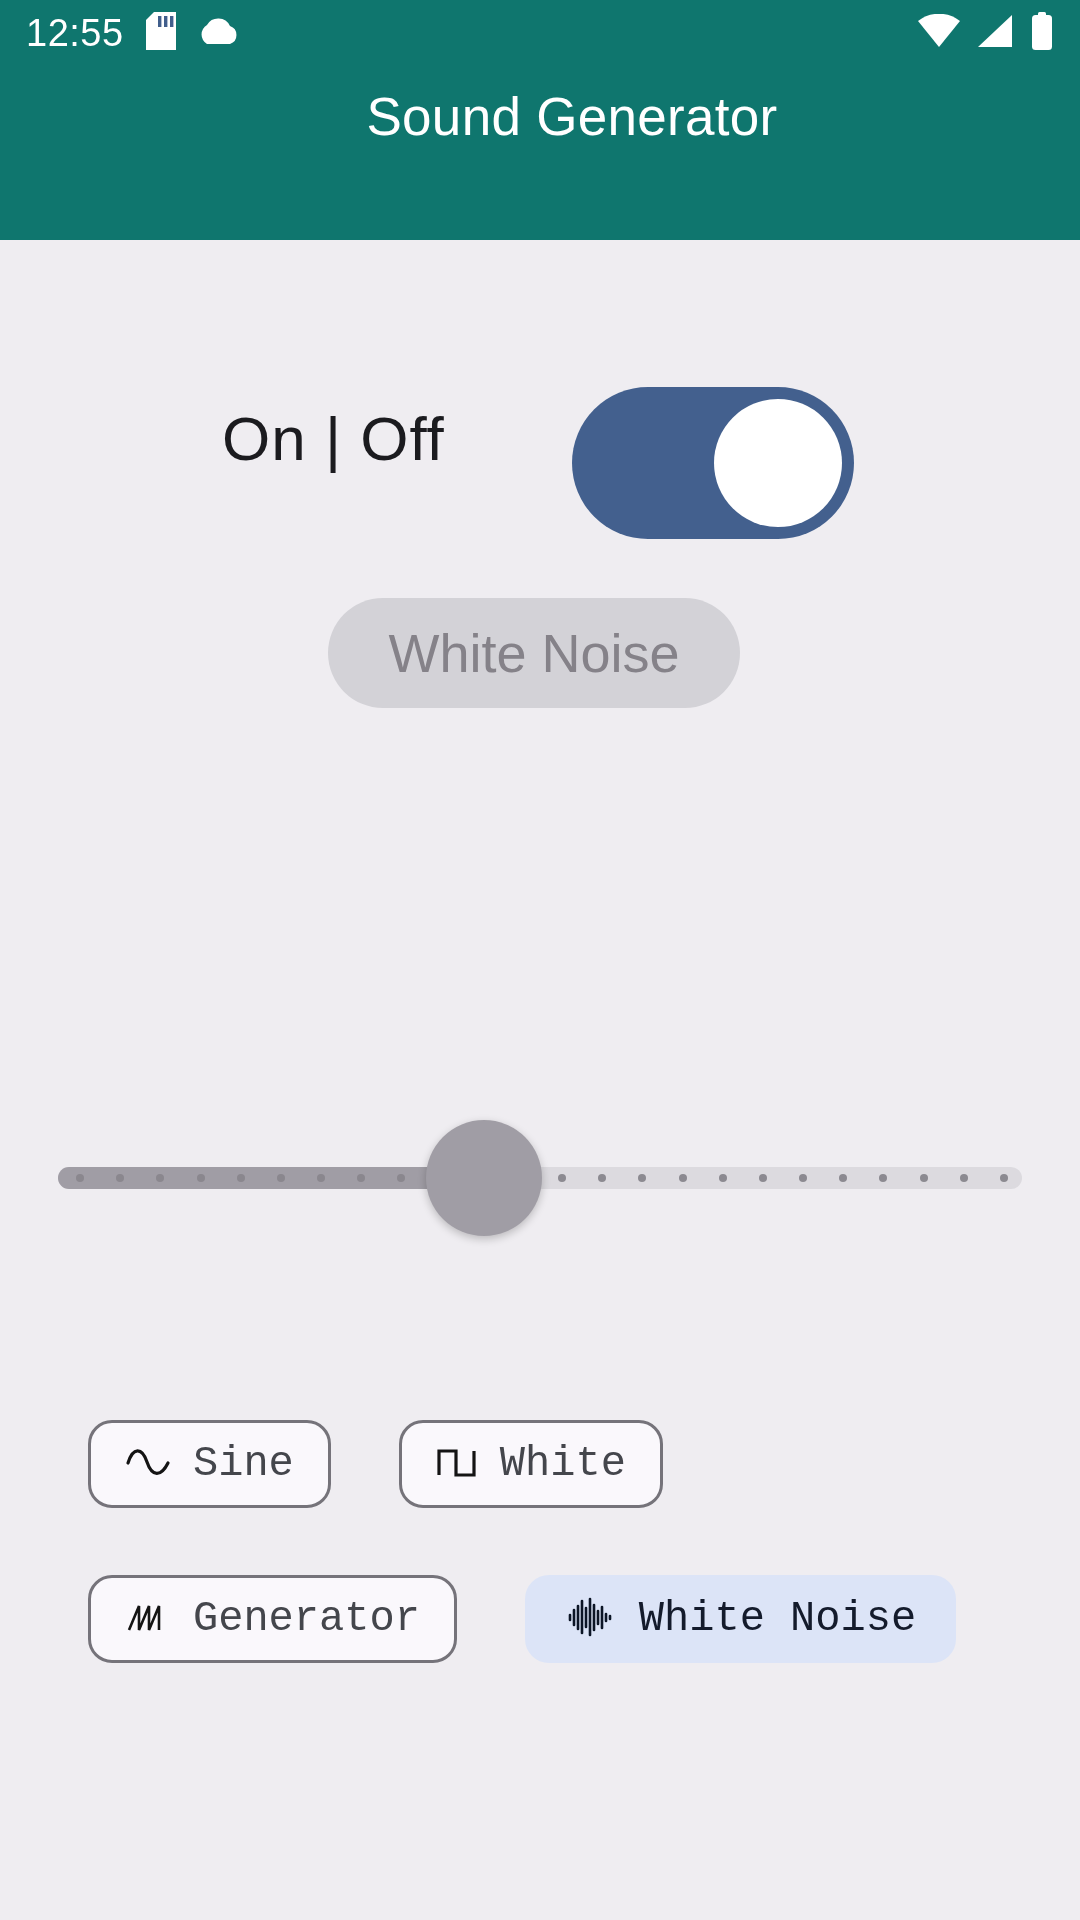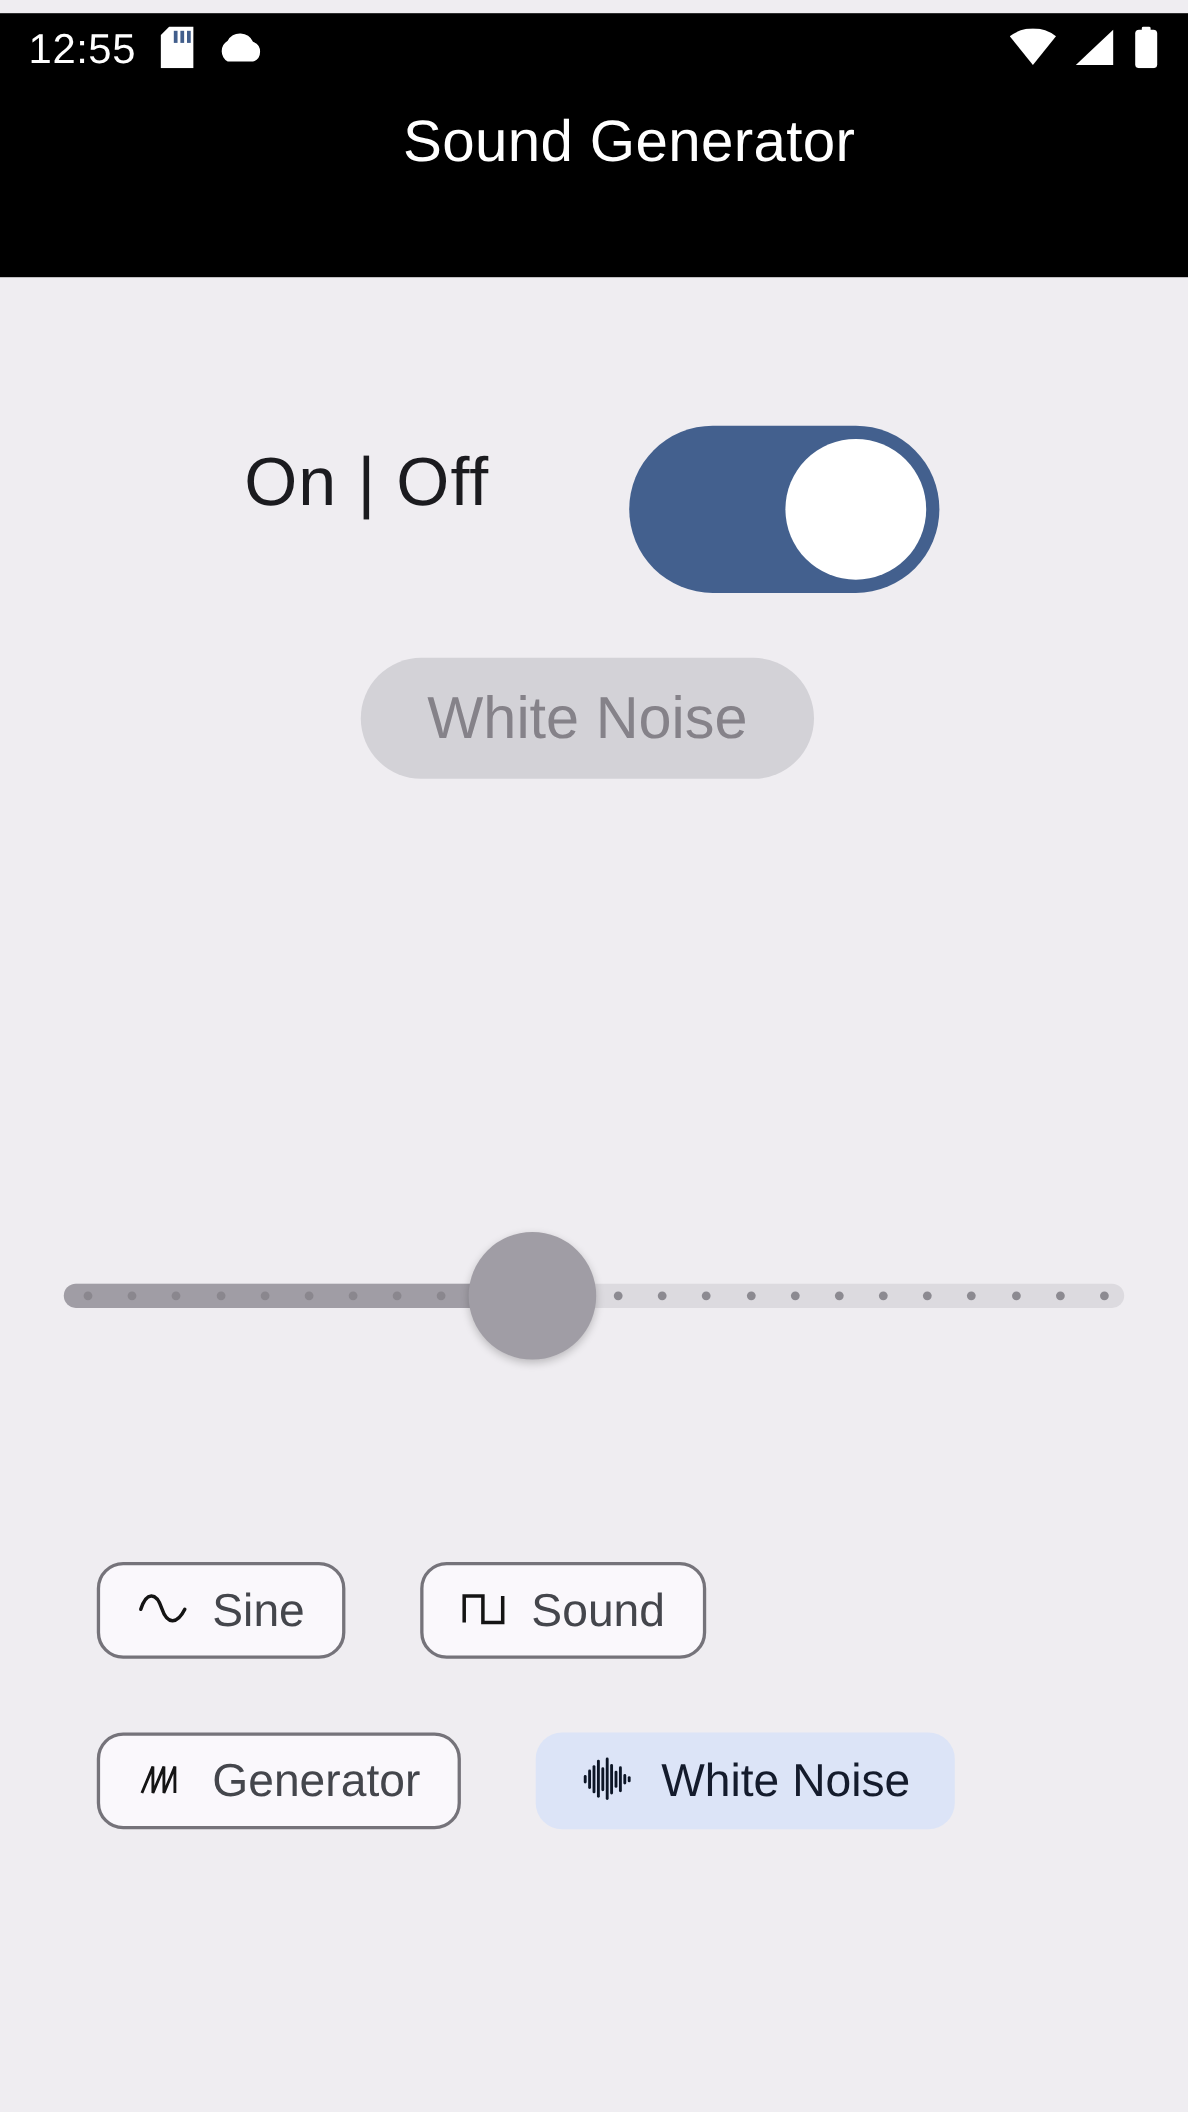--- a/index.html
+++ b/index.html
@@ -11,24 +11,24 @@
     height: 1920px;
     background: #EFEDF1;
     font-family: "Liberation Sans", sans-serif;
     overflow: hidden;
     position: relative;
   }
 
   
   .appbar {
     position: absolute;
-    left: 0; top: 12px;
+    left: 0; top: 0;
     width: 1080px;
     height: 240px;
-    background: #000000;
+    background: #0f766e;
   }
   .statusbar {
     position: absolute;
     left: 0; top: 0;
     width: 1080px;
     height: 66px;
     display: flex;
     align-items: center;
     padding: 0 26px;
     box-sizing: border-box;
@@ -205,21 +205,21 @@
     white-space: nowrap;
   }
   .wave-btn.selected {
     background: #DCE4F7;
     border: none;
     padding: 0 40px;
   }
   .wave-btn-label {
     font-size: 42px;
     color: #44464C;
-    font-family: Liberation Sans, sans-serif;
+    font-family: Liberation Mono, monospace;
   }
   .wave-btn.selected .wave-btn-label { color: #141B2C; }
   .wave-ico { display: block; flex: none; }
 </style>
 </head>
 <body>
 
 <div class="appbar">
 
   <div class="statusbar">
@@ -319,21 +319,21 @@
       </span>
       <span class="wave-btn-label">Sine</span>
     </div>
 
     <div class="wave-btn">
       <span class="wave-ico">
         <svg width="42" height="34" viewBox="0 0 42 34">
           <path d="M3 30 L3 6 L20 6 L20 30 L38 30 L38 6" fill="none" stroke="#141414" stroke-width="3.2" stroke-linejoin="miter"></path>
         </svg>
       </span>
-      <span class="wave-btn-label">Sound</span>
+      <span class="wave-btn-label">White</span>
     </div>
 
   </div>
 
   <div class="wave-row" style="top:1335px">
 
     <div class="wave-btn">
       <span class="wave-ico">
         <svg width="46" height="34" viewBox="0 0 46 34">
           <path d="M4 30 L14 6 L14 30 L24 6 L24 30 L34 6 L34 30" fill="none" stroke="#141414" stroke-width="2.6"></path>

